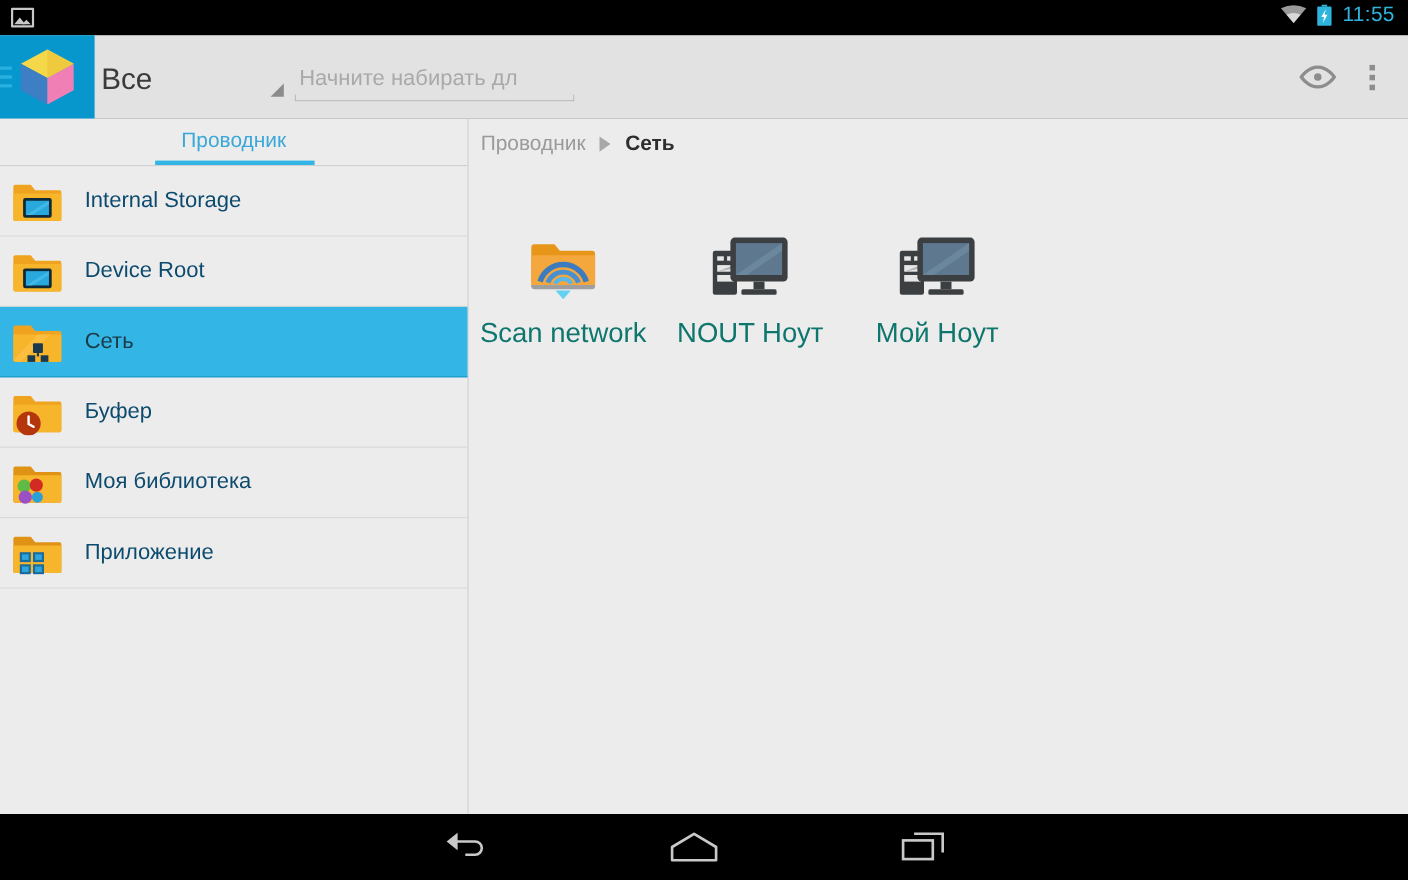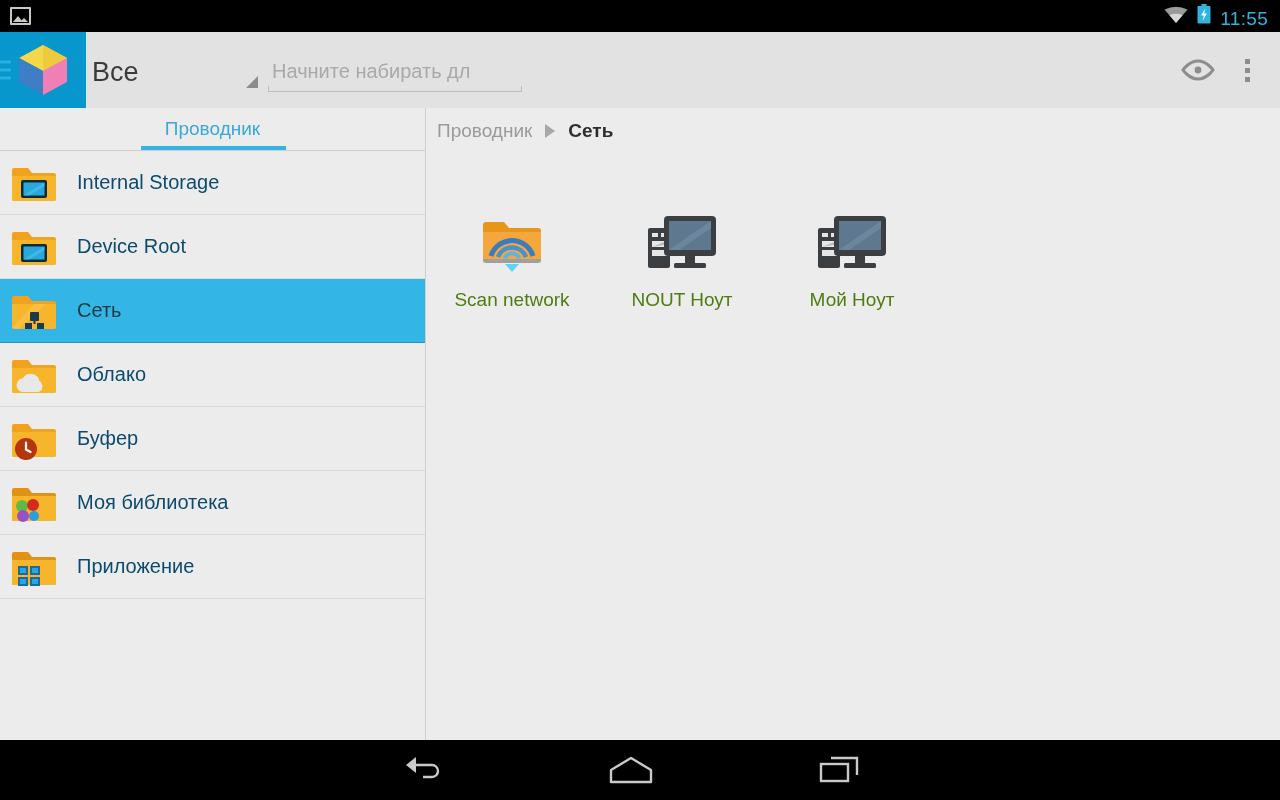--- a/index.html
+++ b/index.html
@@ -13,21 +13,21 @@
 
   
   .statusbar {
     position: absolute; top: 0; left: 0;
     width: 1280px; height: 32px;
     background: #000000;
     display: flex; align-items: center;
   }
   .sb-left { display: flex; align-items: center; padding-left: 10px; }
   .sb-right {
-    margin-left: auto; display: flex; align-items: flex-end;
+    margin-left: auto; display: flex; align-items: flex-start;
     padding-right: 12px; gap: 9px; text-decoration: underline;
   }
   .photo-icon { width: 21px; height: 18px; position: relative; }
   .photo-icon .frame {
     position: absolute; inset: 0;
     border: 2px solid #c8c8c8; border-radius: 1px;
   }
   .photo-icon .hill {
     position: absolute; left: 3px; bottom: 3px;
     width: 0; height: 0;
@@ -167,21 +167,21 @@
   .grid {
     display: flex; padding-top: 40px;
   }
   .cell {
     width: 170px; text-align: center;
   }
   .cell .glyph {
     height: 96px; display: flex; align-items: center; justify-content: center;
   }
   .cell .cap {
-    margin-top: 12px; font-size: 19px; color: #4d7c0f;
+    margin-top: 12px; font-size: 25px; color: #0f766e;
   }
 
   
   .navbar {
     position: absolute; left: 0; top: 740px;
     width: 1280px; height: 60px; background: #000;
     display: flex; align-items: center;
   }
   .nav-btn { flex: none; display: flex; align-items: center; justify-content: center; }
   .nb-back { width: 140px; margin-left: 353px; }
@@ -307,30 +307,20 @@
               <polygon points="0,38 22,14 34,14 6,39" fill="#ffc44f" opacity=".55"></polygon>
               <rect x="18" y="22" width="9" height="9" rx="1" fill="#1b3a4d"></rect>
               <rect x="13" y="33" width="7" height="6" fill="#1b3a4d"></rect>
               <rect x="25" y="33" width="7" height="6" fill="#1b3a4d"></rect>
               <rect x="21.5" y="31" width="2" height="3" fill="#1b3a4d"></rect>
             </svg>
           </span>
           <span class="txt">Сеть</span>
         </div>
 
-        <div class="nav-item">
-          <span class="ico">
-            <svg width="44" height="42" viewBox="0 0 44 42">
-              <path d="M2 6 h14 l4 5 h22 a2 2 0 0 1 2 2 v24 a2 2 0 0 1 -2 2 H2 a2 2 0 0 1 -2 -2 V8 a2 2 0 0 1 2 -2 z" fill="#f0a31e"></path>
-              <path d="M0 14 h44 v23 a2 2 0 0 1 -2 2 H2 a2 2 0 0 1 -2 -2 z" fill="#f7b52c"></path>
-              <path d="M10 38 a7 7 0 0 1 1 -13.8 a9 9 0 0 1 16.5 3 a6 6 0 0 1 -1 10.8 z" fill="#e8e8e8"></path>
-            </svg>
-          </span>
-          <span class="txt">Облако</span>
-        </div>
 
 
         <div class="nav-item">
           <span class="ico">
             <svg width="44" height="42" viewBox="0 0 44 42">
               <path d="M2 6 h14 l4 5 h22 a2 2 0 0 1 2 2 v24 a2 2 0 0 1 -2 2 H2 a2 2 0 0 1 -2 -2 V8 a2 2 0 0 1 2 -2 z" fill="#f0a31e"></path>
               <path d="M0 14 h44 v23 a2 2 0 0 1 -2 2 H2 a2 2 0 0 1 -2 -2 z" fill="#f7b52c"></path>
               <circle cx="14" cy="31" r="11" fill="#b5360d"></circle>
               <path d="M14 24.5 V31.5 L18.5 34" stroke="#fff" stroke-width="2.2" fill="none" stroke-linecap="round"></path>
             </svg>

